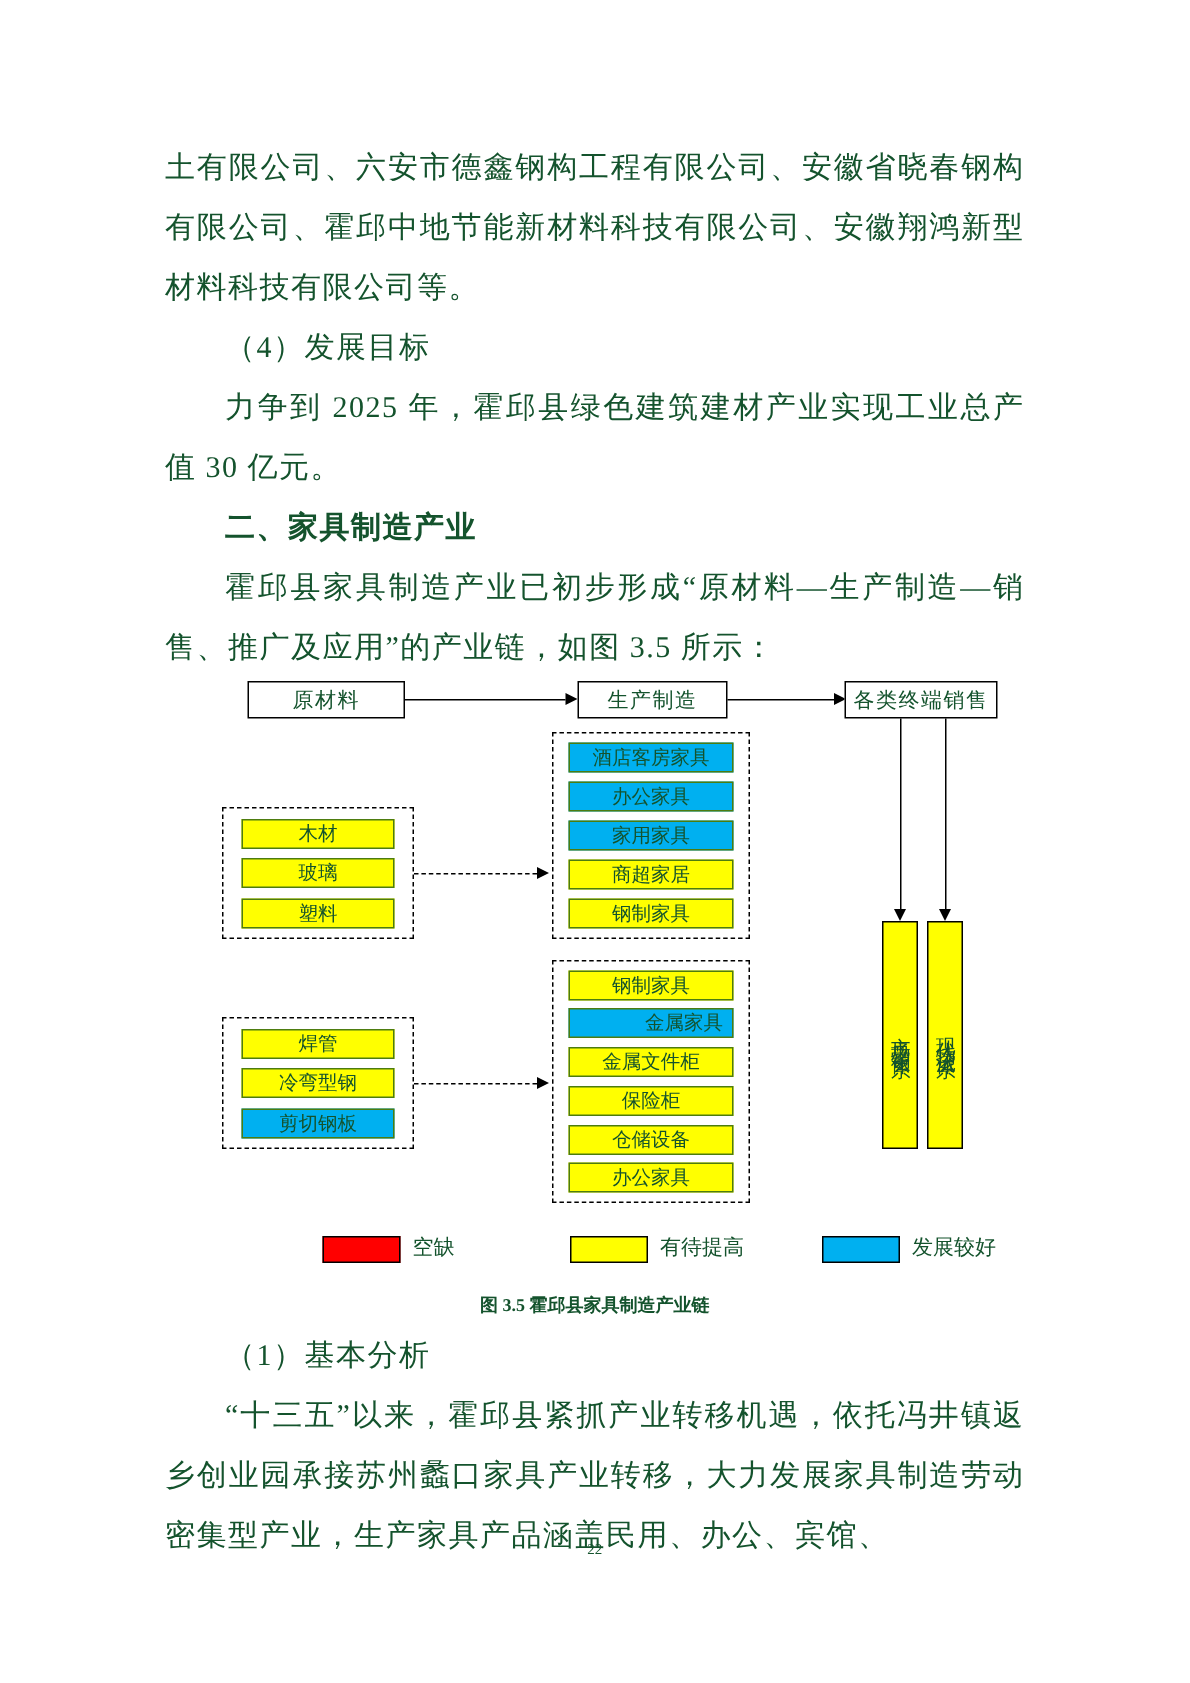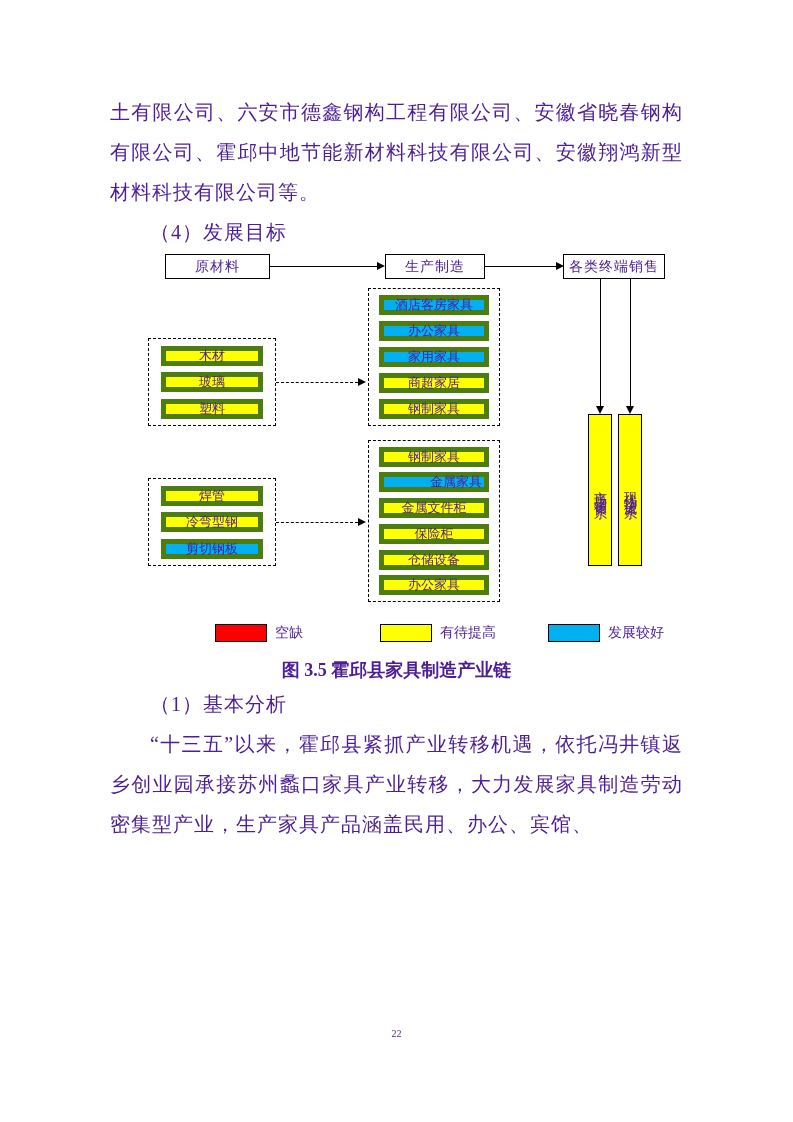--- a/index.html
+++ b/index.html
@@ -2,21 +2,21 @@
 <html><head>
 <meta charset="utf-8">
 <style>
   html,body{margin:0;padding:0;background:#ffffff;}
   .page{
     position:relative;
     width:793px;height:1122px;
     margin:0 auto;
     background:#ffffff;
     font-family:"Liberation Serif","DejaVu Serif",serif;
-    color:#4c1d95;
+    color:#14532d;
     box-sizing:border-box;
     padding:92px 110px 0 110px;
     overflow:hidden;
   }
   .body-par{
     margin:0;
     font-size:20px;
     line-height:40px;
     text-align:justify;
     letter-spacing:1px;
@@ -40,21 +40,21 @@
     box-sizing:border-box;
   }
   .dashed-group{
     position:absolute;
     border:1px dashed #000;
     box-sizing:border-box;
     display:flex;flex-direction:column;
     justify-content:space-evenly;align-items:center;
   }
   .node{
-    border:5px solid #4d7c0f;
+    border:1px solid #4d7c0f;
     box-sizing:border-box;
     display:flex;align-items:center;justify-content:center;
     font-size:13px;
     height:20px;
   }
   .node.wide{width:110px;}
   .node.narrow{width:102px;}
   .hline{position:absolute;height:0;border-top:1px solid #000;}
   .hline.dash{border-top-style:dashed;}
   .vline{position:absolute;width:0;border-left:1px solid #000;}
@@ -69,37 +69,40 @@
     text-orientation:upright;
     display:flex;align-items:center;justify-content:center;
     font-size:13px;letter-spacing:3px;
   }
   .swatch{position:absolute;width:52px;height:18px;border:1px solid #000;box-sizing:border-box;}
   .legend-label{position:absolute;font-size:14px;line-height:18px;}
   .caption{
     margin:4px 0 0 0;
     text-align:center;
     font-weight:700;
-    font-size:18px;
+    font-size:12px;
     line-height:28px;
   }
   .pageno{
     position:absolute;
     left:0;right:0;top:1028px;
     text-align:center;
     font-size:10px;
   }
 </style>
 </head>
 <body>
 
 <div class="page">
 
   <p class="body-par">土有限公司、六安市德鑫钢构工程有限公司、安徽省晓春钢构有限公司、霍邱中地节能新材料科技有限公司、安徽翔鸿新型材料科技有限公司等。</p>
   <p class="body-par indent">（4）发展目标</p>
+  <p class="body-par indent">力争到 2025 年，霍邱县绿色建筑建材产业实现工业总产值 30 亿元。</p>
+  <p class="body-par indent bold">二、家具制造产业</p>
+  <p class="body-par indent">霍邱县家具制造产业已初步形成“原材料—生产制造—销售、推广及应用”的产业链，如图 3.5 所示：</p>
 
   <div class="diagram">
 
     <div class="fbox" style="left:165px;top:2px;width:105px;height:25px;">原材料</div>
     <div class="hline" style="left:270px;top:14px;width:107px;"></div>
     <div class="tri-right" style="left:377px;top:10px;"></div>
     <div class="fbox" style="left:385px;top:2px;width:100px;height:25px;">生产制造</div>
     <div class="hline" style="left:485px;top:14px;width:71px;"></div>
     <div class="tri-right" style="left:556px;top:10px;"></div>
     <div class="fbox" style="left:563px;top:2px;width:102px;height:25px;text-align:center;">各类终端销售</div>

